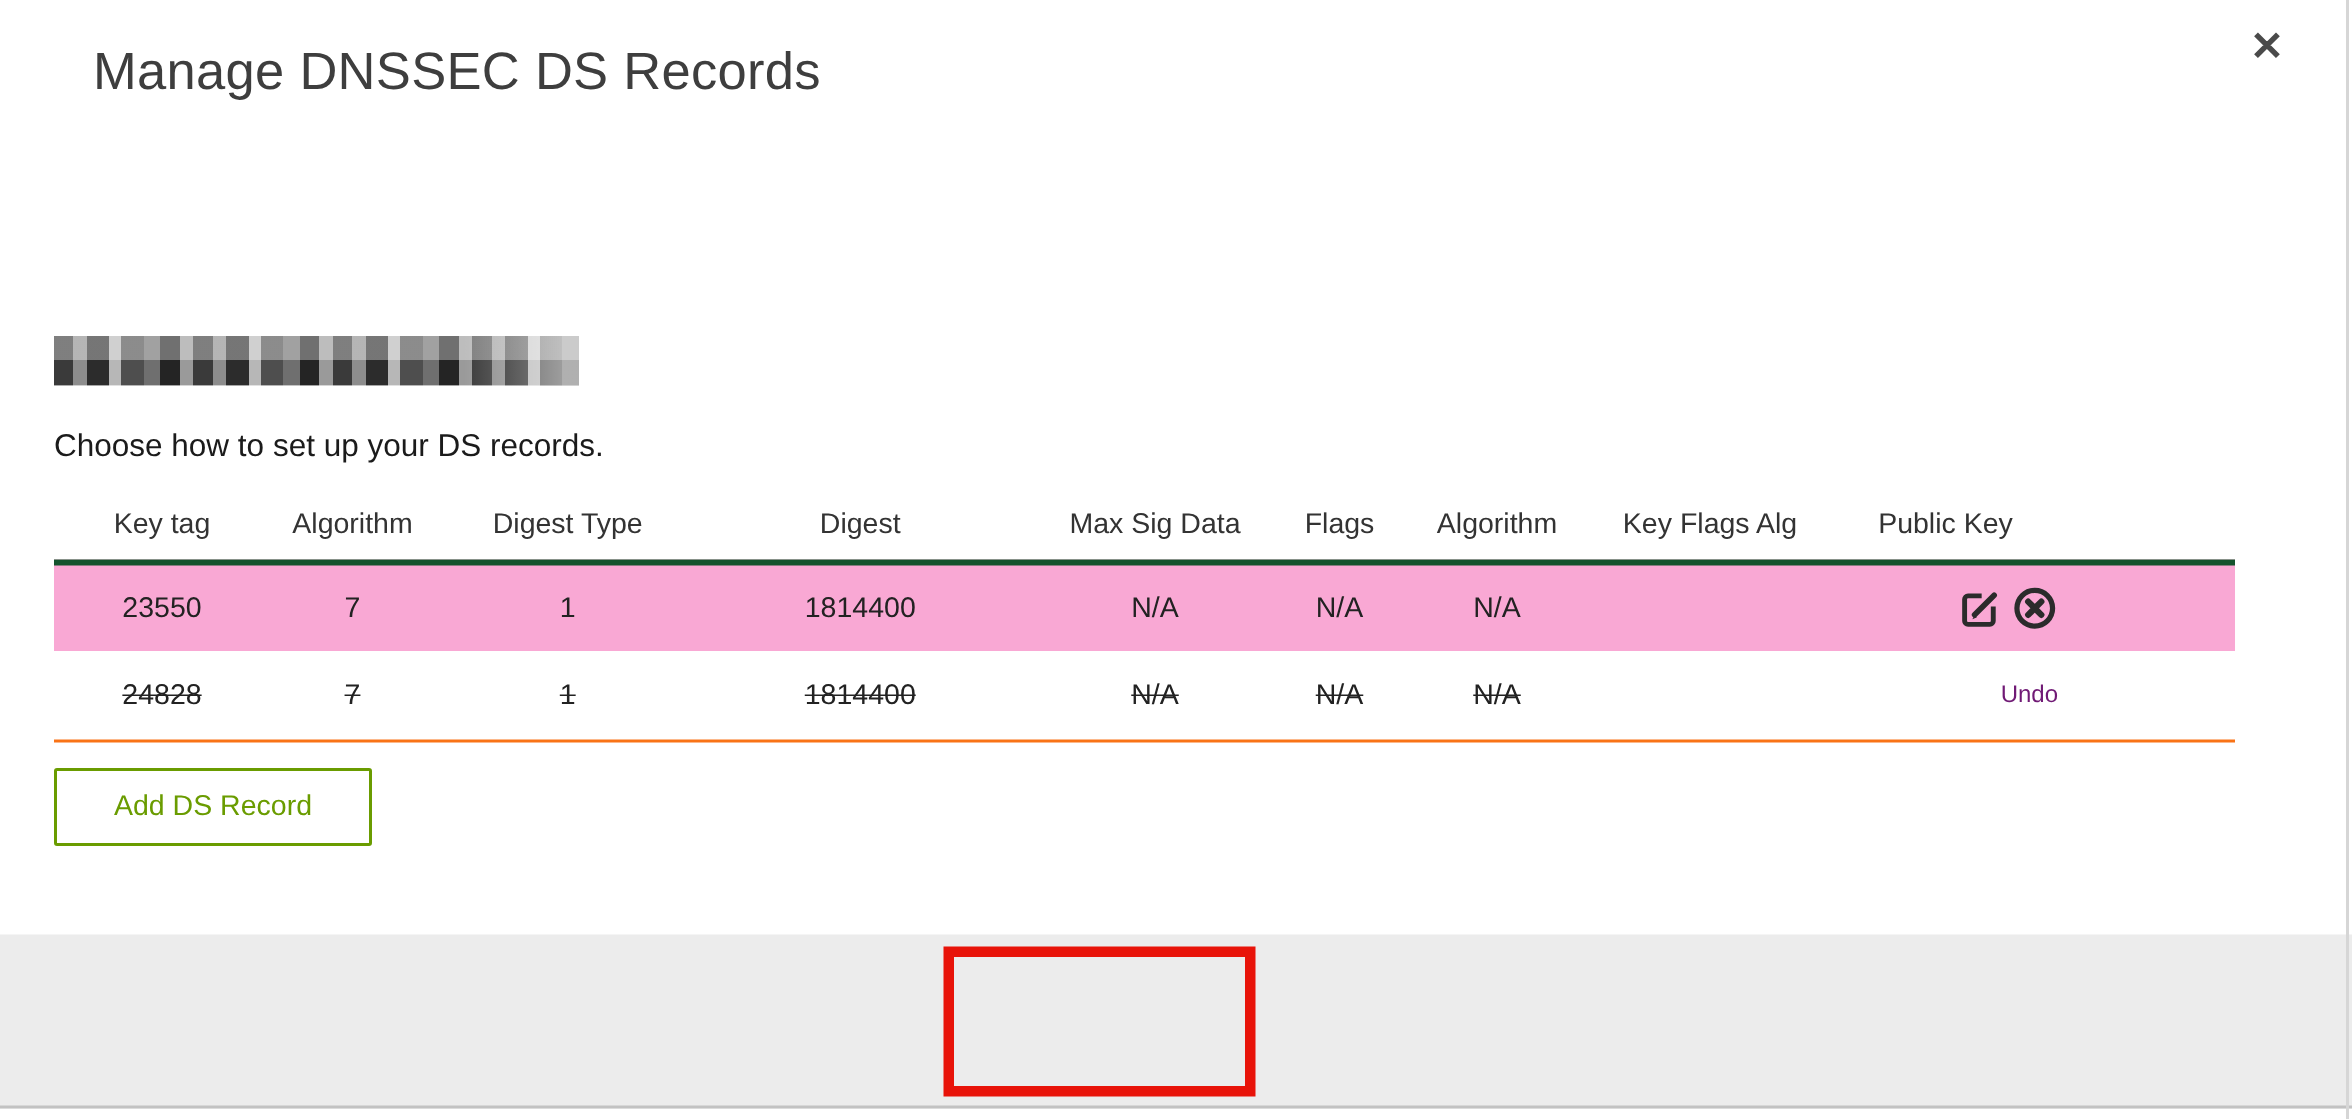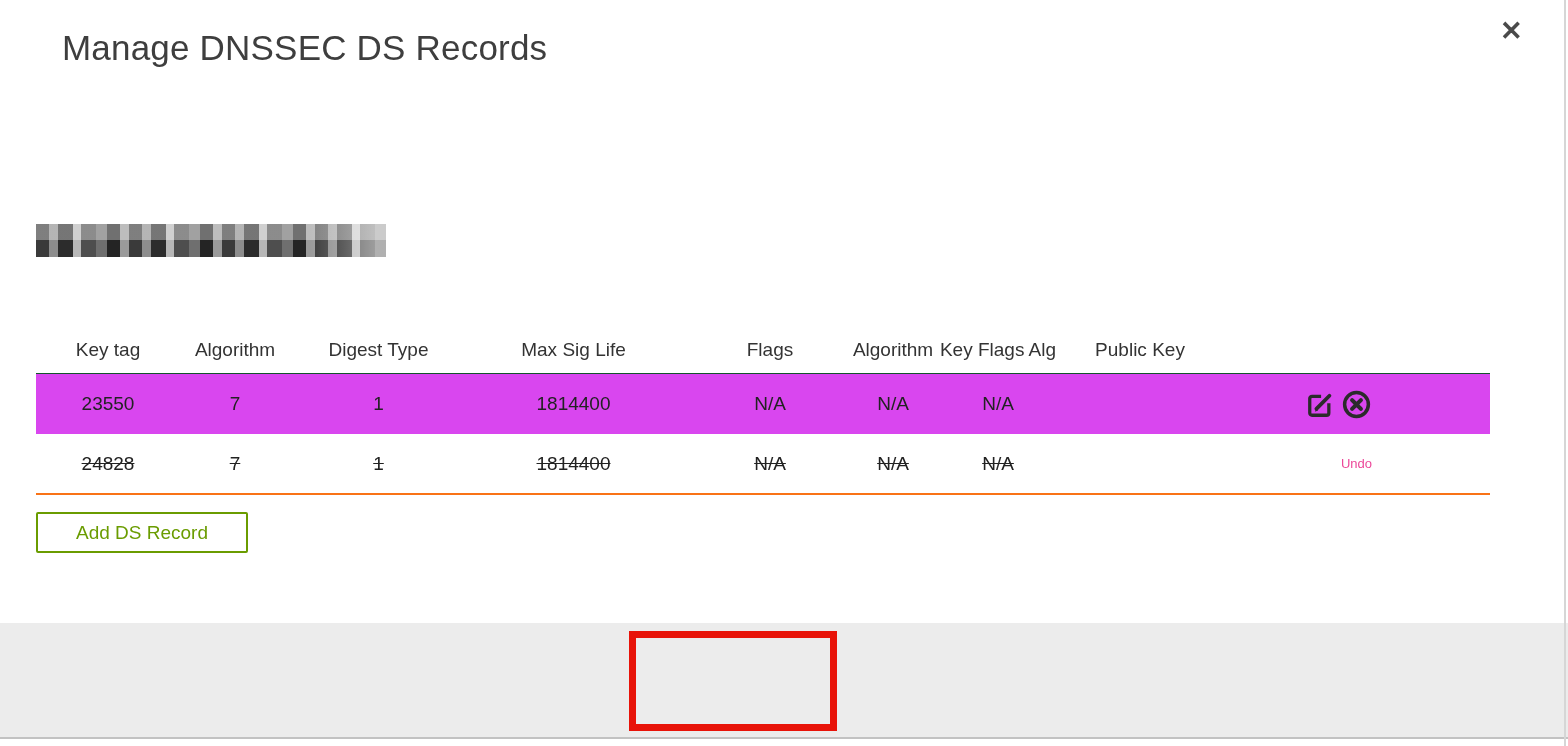--- a/index.html
+++ b/index.html
@@ -26,31 +26,31 @@
   .ds-table { position:absolute; left:36px; top:326px; width:1454px; font-size:19px; color:#222; }
   .t-row {
     display:grid;
     grid-template-columns:120px 134px 153px 237px 156px 90px 120px 164px 150px 1fr;
     align-items:center;
     padding:0 14px 0 12px;
     text-align:center;
   }
   .t-head { height:47px; color:#333; }
   .t-body-row { height:61px; }
-  .row-active { background:#d946ef; border-top:1px solid #14532d; }
+  .row-active { background:#f9a8d4; border-top:4px solid #14532d; }
   .row-deleted { background:#fff; border-bottom:2px solid #f97316; }
   .row-deleted .cell { text-decoration:line-through; }
   .cell { white-space:nowrap; overflow:hidden; }
   .actions { display:flex; justify-content:flex-end; align-items:center; gap:5px; }
   .icon-btn { width:31px; height:31px; cursor:pointer; display:inline-flex; align-items:center; justify-content:center; }
-  .undo-link { color:#ec4899; font-size:13px; cursor:pointer; text-decoration:none; }
+  .undo-link { color:#701a75; font-size:16px; cursor:pointer; text-decoration:none; }
 
   
   .add-btn {
-    position:absolute; left:36px; top:512px; width:212px; height:41px;
+    position:absolute; left:36px; top:512px; width:212px; height:52px;
     background:#fff; border:2px solid #6a9c00; border-radius:2px;
     color:#6a9c00; font-size:19px; font-family:"Liberation Sans", sans-serif;
     display:flex; align-items:center; justify-content:center; cursor:pointer;
   }
 
   
   .footer { position:absolute; left:0; top:623px; width:1568px; height:116px; background:#ececec; border-bottom:2px solid #c2c2c2; }
 
   
   .annotation-box {
@@ -61,28 +61,30 @@
 </head>
 <body>
 
 <div class="page">
 
   <div class="dlg-title">Manage DNSSEC DS Records</div>
   <div class="dlg-close">✕</div>
 
   <div class="redacted"></div>
 
+  <div class="instruction">Choose how to set up your DS records.</div>
 
   <div class="ds-table">
 
     <div class="t-row t-head">
       <div class="cell">Key tag</div>
       <div class="cell">Algorithm</div>
       <div class="cell">Digest Type</div>
-      <div class="cell">Max Sig Life</div>
+      <div class="cell">Digest</div>
+      <div class="cell">Max Sig Data</div>
       <div class="cell">Flags</div>
       <div class="cell">Algorithm</div>
       <div class="cell">Key Flags Alg</div>
       <div class="cell">Public Key</div>
       <div class="actions"></div>
     </div>
 
     <div class="t-row t-body-row row-active">
       <div class="cell">23550</div>
       <div class="cell">7</div>

